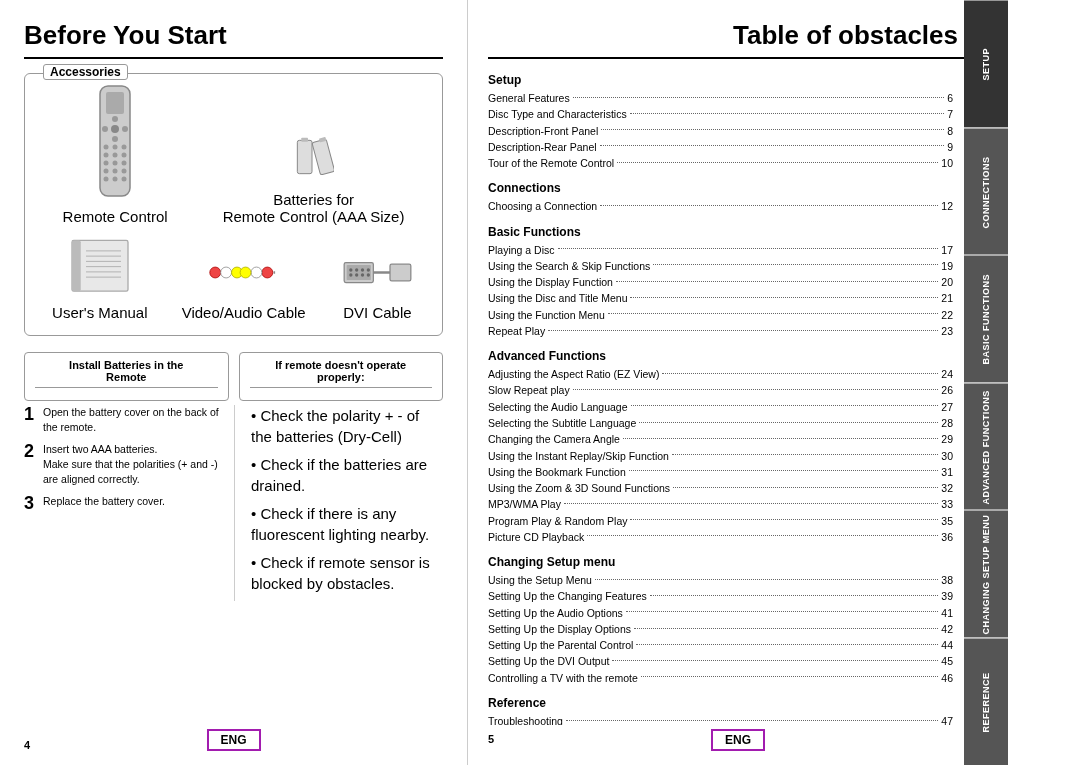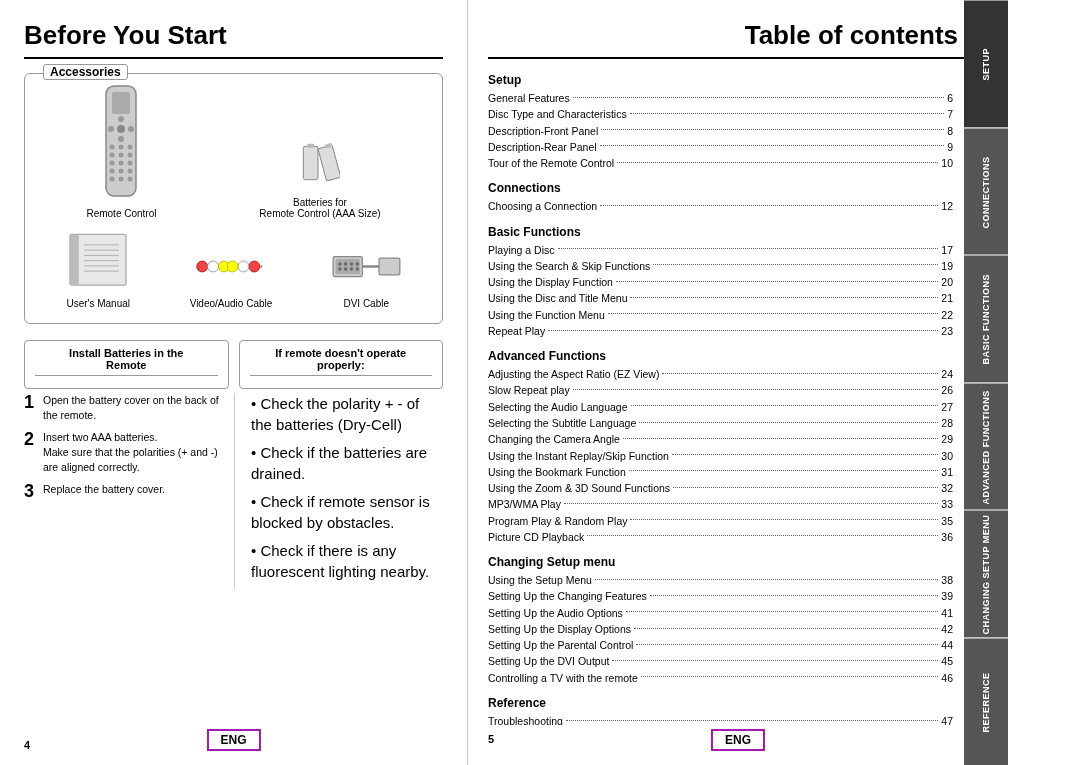--- a/index.html
+++ b/index.html
@@ -73,21 +73,21 @@
       display: flex;
       justify-content: space-around;
       align-items: flex-end;
       gap: 8px;
     }
     .acc-item {
       display: flex;
       flex-direction: column;
       align-items: center;
       gap: 4px;
-      font-size: 10px;
+      font-size: 15px;
       text-align: center;
     }
     
     .remote-svg {
       width: 50px;
       height: 120px;
     }
     .battery-svg {
       width: 40px;
       height: 60px;
@@ -389,31 +389,31 @@
         <span>Insert two AAA batteries.<br>Make sure that the polarities (+ and -) are aligned correctly.</span>
       </div>
       <div class="step-item">
         <span class="step-num">3</span>
         <span>Replace the battery cover.</span>
       </div>
     </div>
     <div class="steps-right">
       <div class="bullet-item">Check the polarity + - of the batteries (Dry-Cell)</div>
       <div class="bullet-item">Check if the batteries are drained.</div>
+      <div class="bullet-item">Check if there is any fluorescent lighting nearby.</div>
       <div class="bullet-item">Check if remote sensor is blocked by obstacles.</div>
-      <div class="bullet-item">Check if there is any fluorescent lighting nearby.</div>
     </div>
   </div>
 
   <span class="page-num-left">4</span>
   <div class="eng-badge">ENG</div>
 </div>
 
 <div class="right-page">
-  <div class="page-title-right">Table of contents</div>
+  <div class="page-title-right">Table of obstacles</div>
 
   <div class="toc-content" id="toc-container">
 
   <div class="toc-section">
         <div class="toc-section-title">Setup</div>
         <div class="toc-entry">
           <span class="toc-entry-text">General Features</span>
           <span class="toc-dots"></span>
           <span class="toc-page-num">6</span>
         </div>

